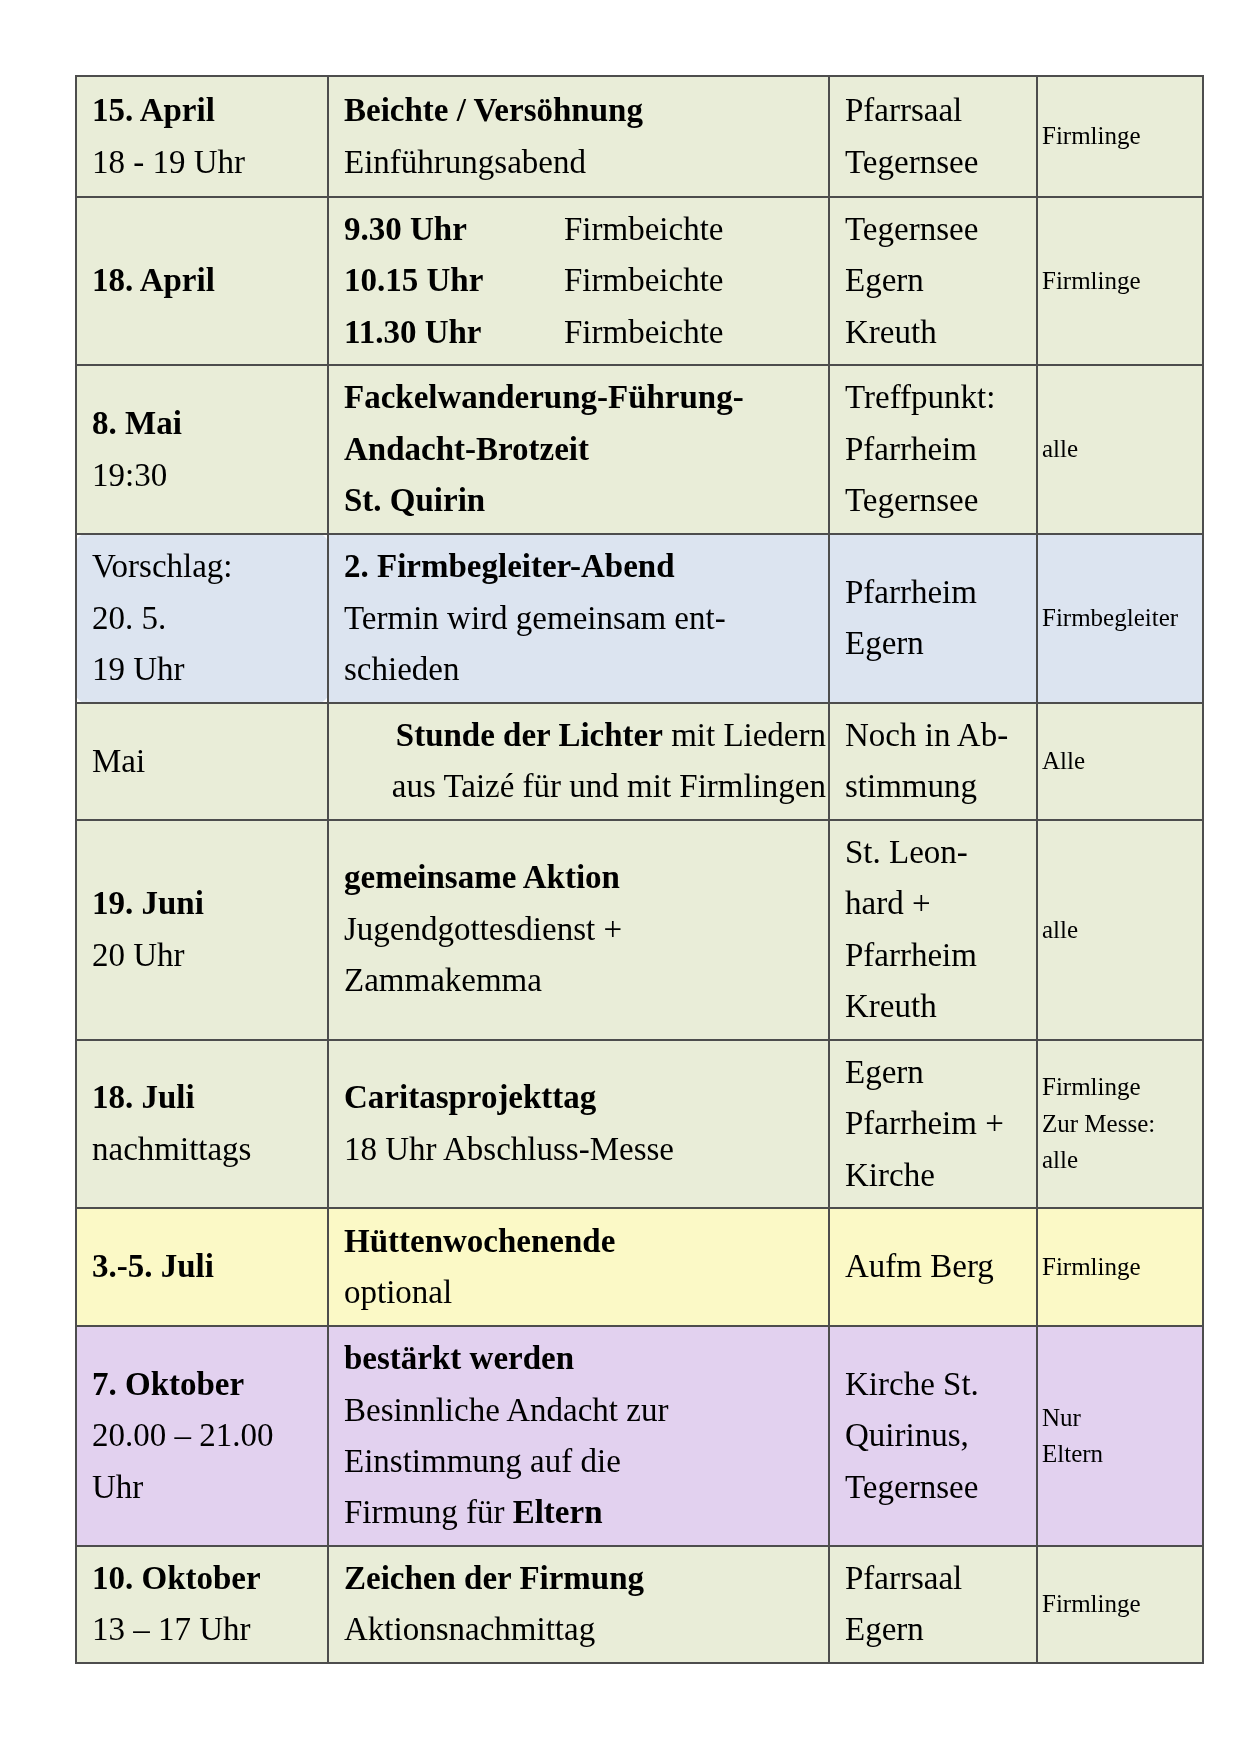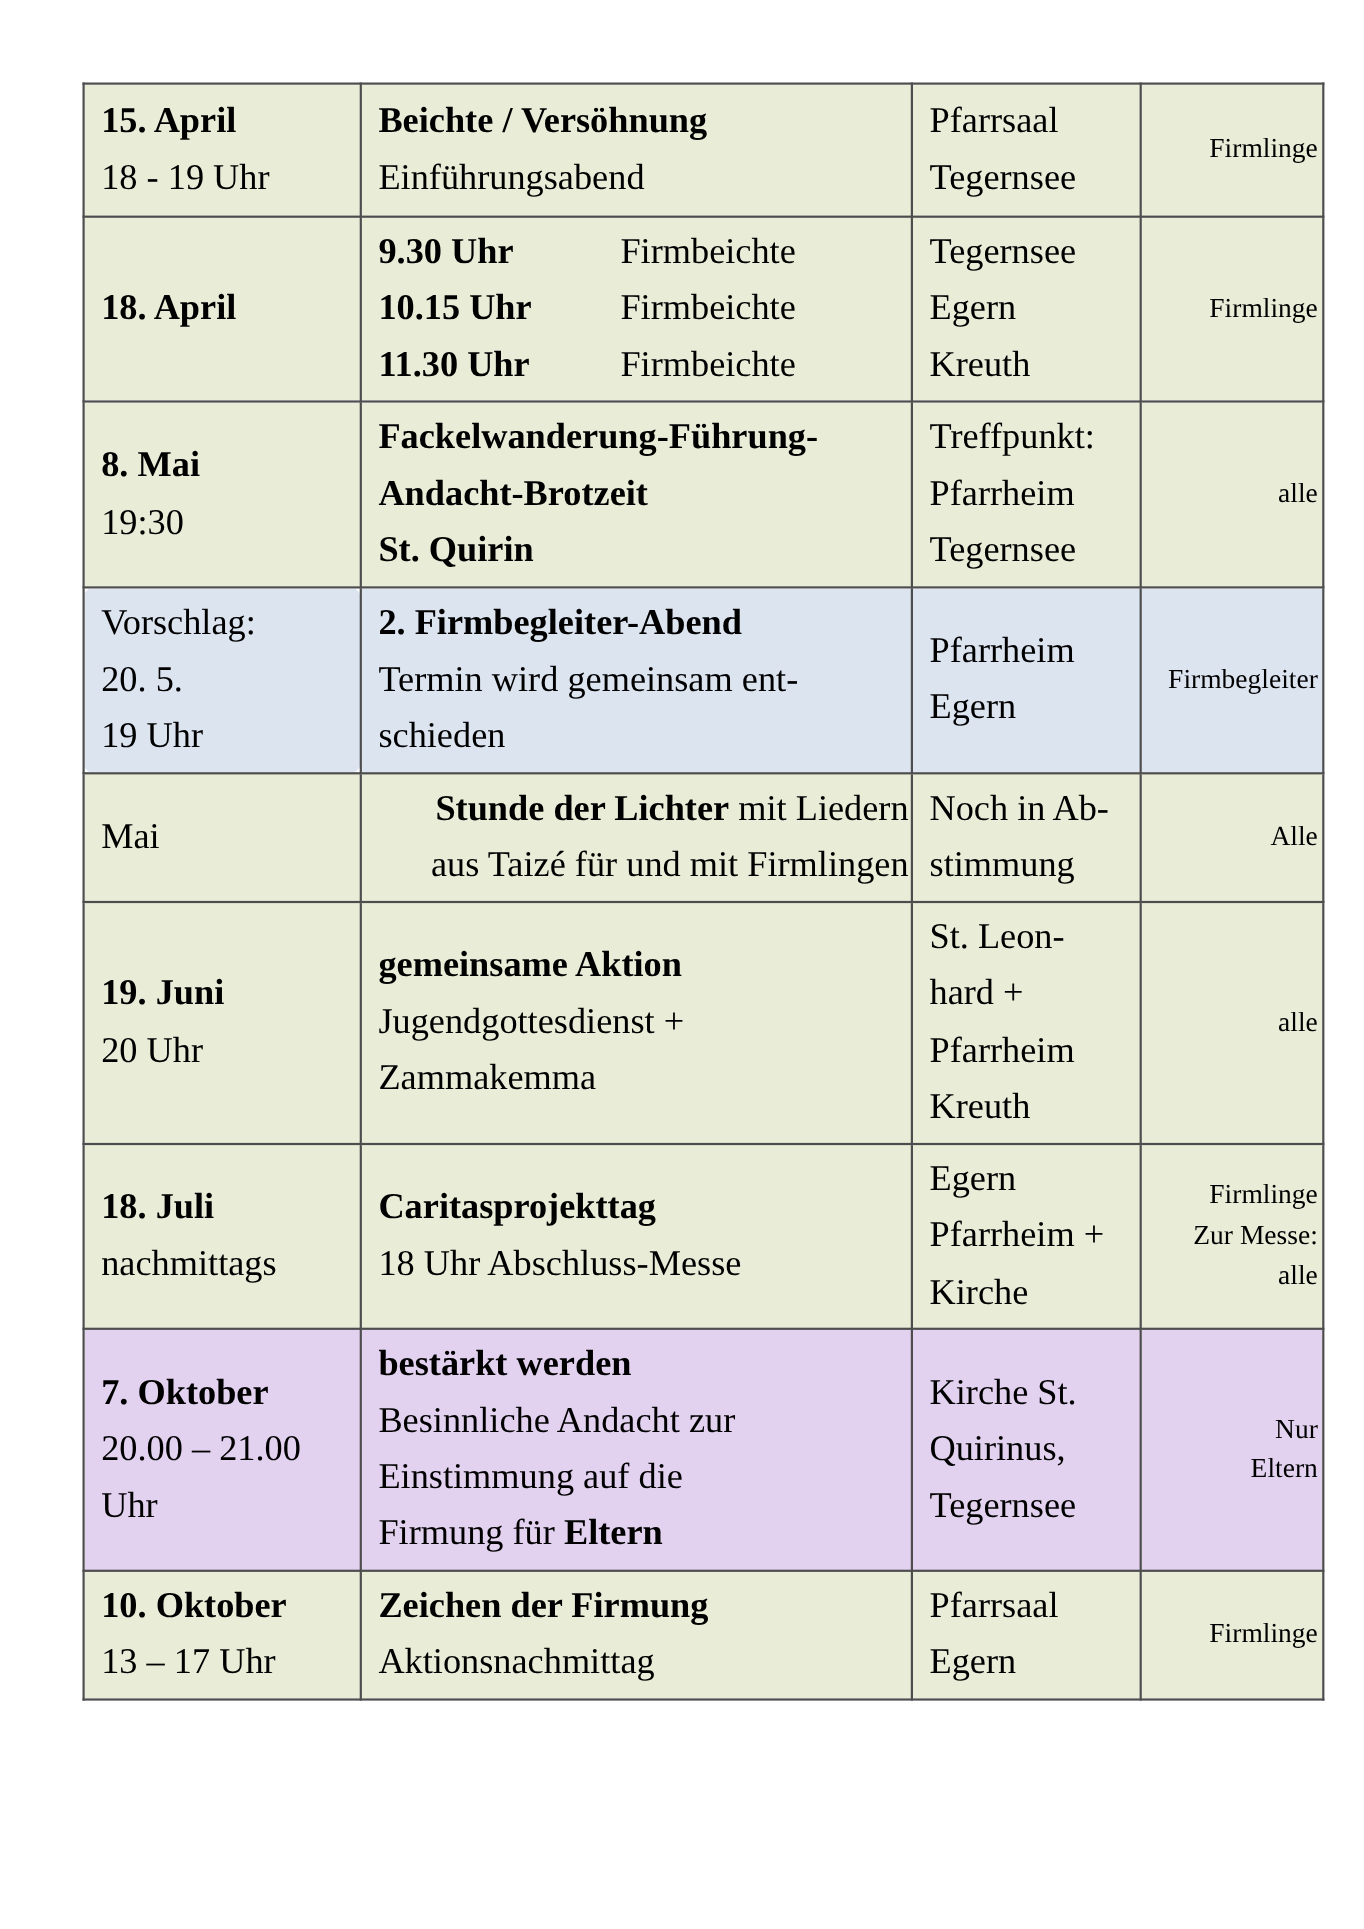--- a/index.html
+++ b/index.html
@@ -27,21 +27,21 @@
   td {
     border: 2px solid #4d4d4d;
     vertical-align: middle;
     padding: 6px 2px 6px 15px;
     font-size: 33px;
     line-height: 1.56;
     color: #000000;
     overflow: hidden;
   }
   td.col-audience {
-    text-align: right;
+    text-align: left;
     font-size: 25px;
     line-height: 1.45;
     padding: 4px 4px;
   }
   .line { white-space: nowrap; }
   .b { font-weight: bold; }
   .tab { display: inline-block; min-width: 220px; }
 </style>
 </head>
 <body style="background: rgb(255, 255, 255);">
@@ -177,20 +177,35 @@
             <div class="line"><span class="">Egern</span></div>
             <div class="line"><span class="">Pfarrheim +</span></div>
             <div class="line"><span class="">Kirche</span></div>
           </td>
           <td class="col-audience" style="background-color: rgb(233, 237, 216); border-color: rgb(77, 77, 77);">
             <div class="line"><span class="">Firmlinge</span></div>
             <div class="line"><span class="">Zur Messe:</span></div>
             <div class="line"><span class="">alle</span></div>
           </td>
         </tr>
+        <tr style="height: 118px;">
+          <td class="col-date" style="background-color: rgb(251, 249, 198); border-color: rgb(77, 77, 77);">
+            <div class="line"><span class="b ">3.-5. Juli</span></div>
+          </td>
+          <td class="col-event" style="background-color: rgb(251, 249, 198); border-color: rgb(77, 77, 77);">
+            <div class="line"><span class="b ">Hüttenwochenende</span></div>
+            <div class="line"><span class="">optional</span></div>
+          </td>
+          <td class="col-location" style="background-color: rgb(251, 249, 198); border-color: rgb(77, 77, 77);">
+            <div class="line"><span class="">Aufm Berg</span></div>
+          </td>
+          <td class="col-audience" style="background-color: rgb(251, 249, 198); border-color: rgb(77, 77, 77);">
+            <div class="line"><span class="">Firmlinge</span></div>
+          </td>
+        </tr>
         <tr style="height: 211px;">
           <td class="col-date" style="background-color: rgb(226, 209, 239); border-color: rgb(77, 77, 77);">
             <div class="line"><span class="b ">7. Oktober</span></div>
             <div class="line"><span class="">20.00 – 21.00</span></div>
             <div class="line"><span class="">Uhr</span></div>
           </td>
           <td class="col-event" style="background-color: rgb(226, 209, 239); border-color: rgb(77, 77, 77);">
             <div class="line"><span class="b ">bestärkt werden</span></div>
             <div class="line"><span class="">Besinnliche Andacht zur</span></div>
             <div class="line"><span class="">Einstimmung auf die</span></div>

